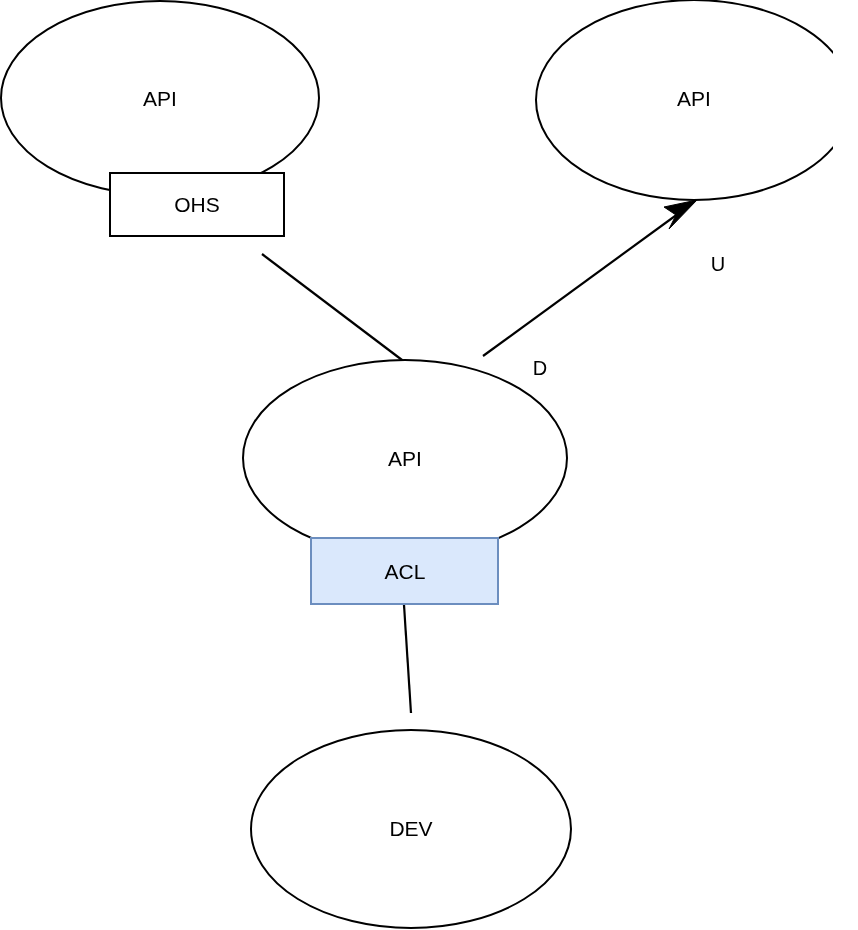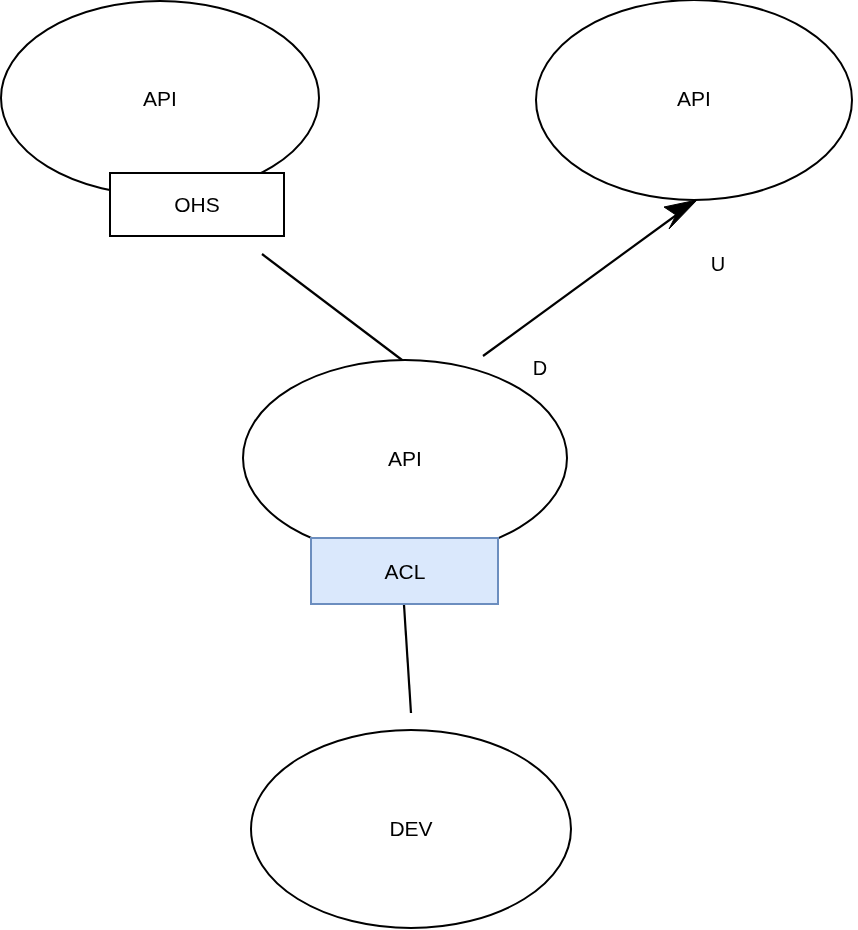--- a/index.html
+++ b/index.html
@@ -10,21 +10,20 @@
   }
   body {
     font-family: "Liberation Sans", sans-serif;
   }
   #canvas {
     position: relative;
     width: 833px;
     height: 930px;
     background: #ffffff;
     overflow: hidden;
-    padding-left: 20px;
   }
   #diagram-svg {
     position: absolute;
     left: 0;
     top: 0;
     width: 858px;
     height: 930px;
     display: block;
   }
   .node-shape {

